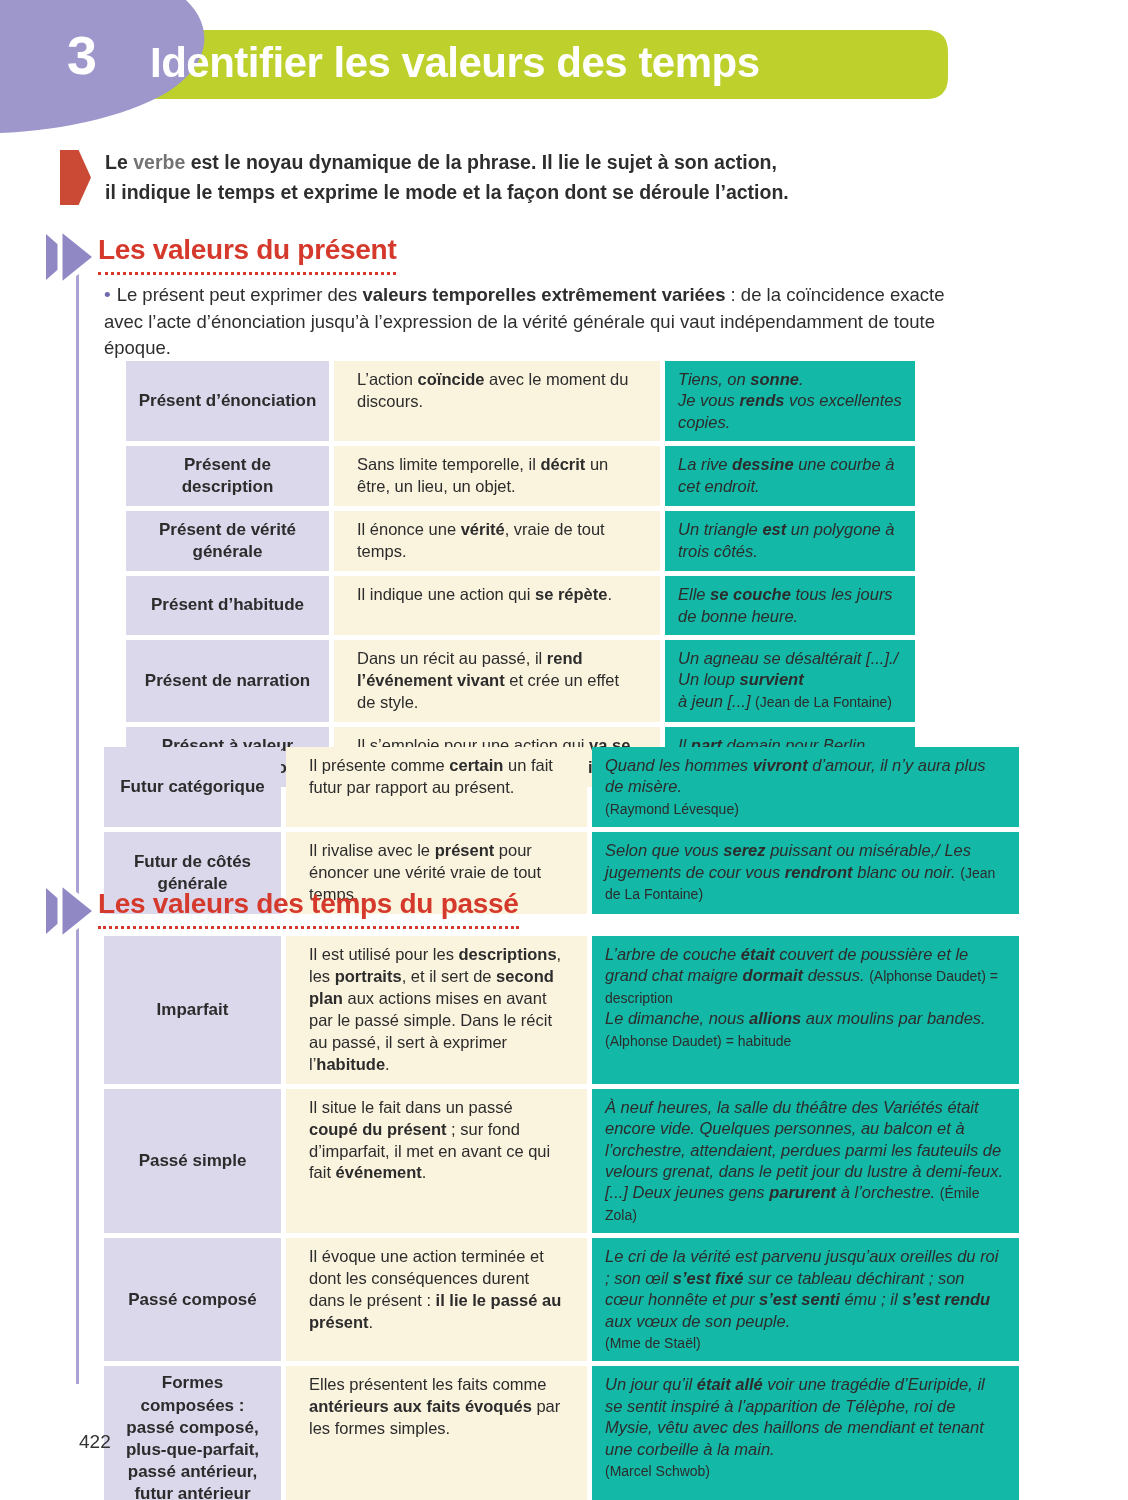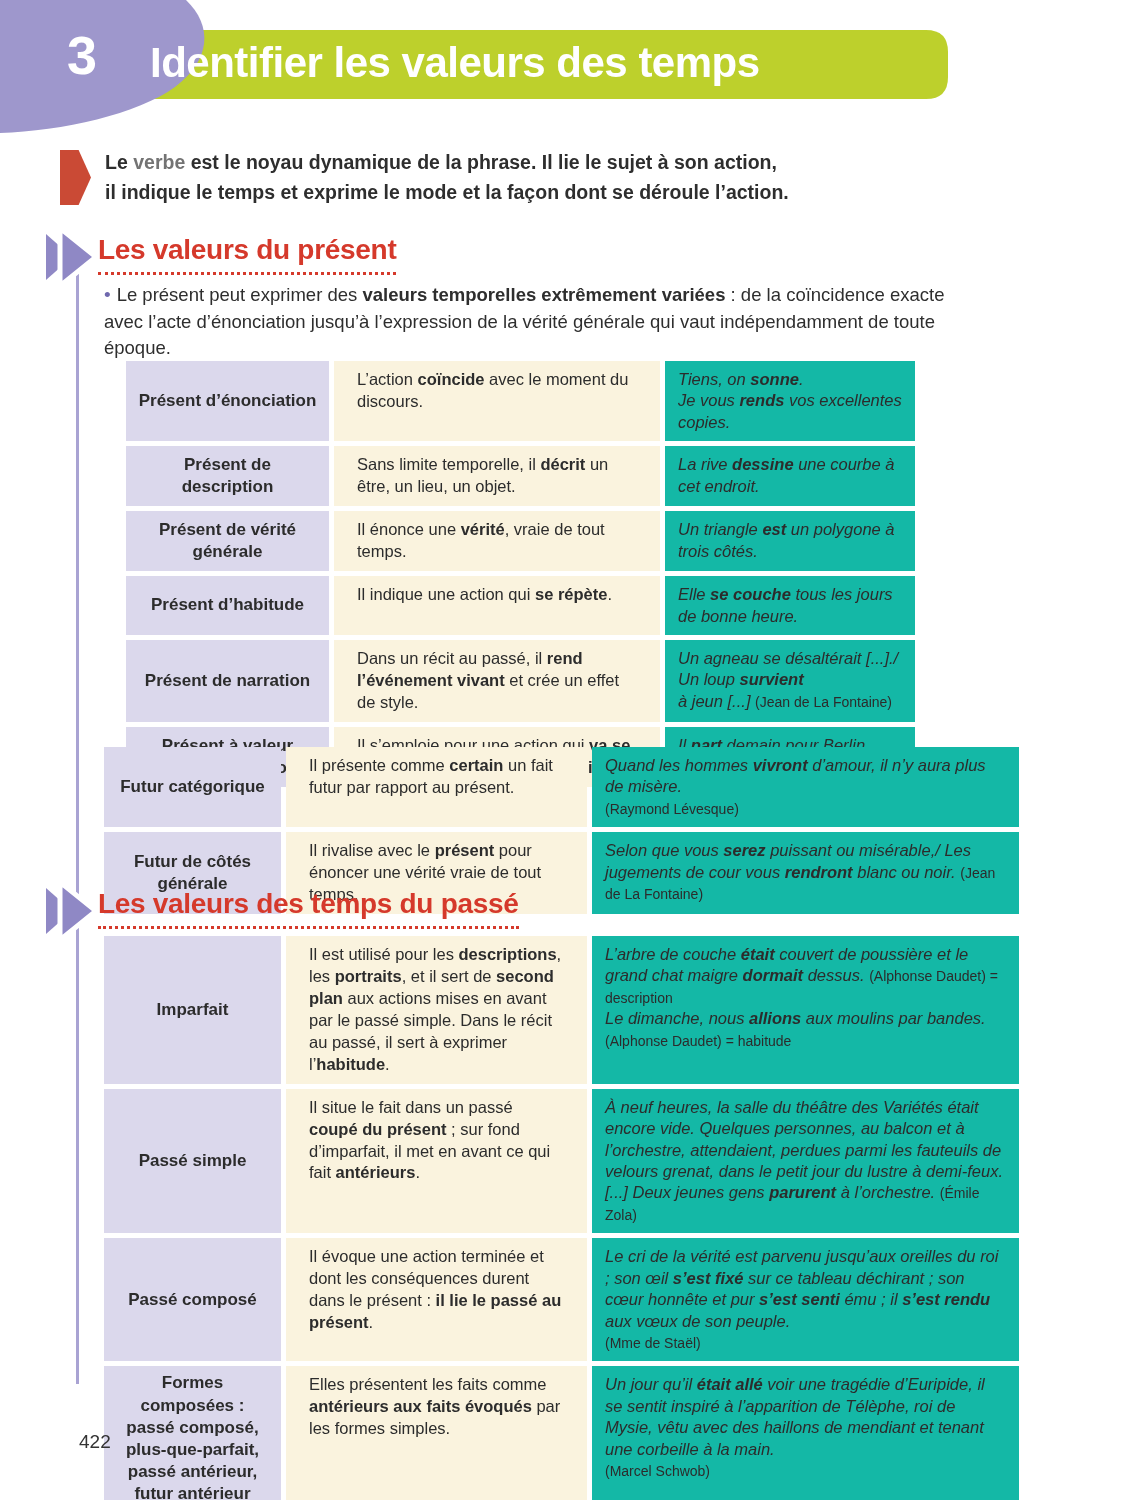--- a/index.html
+++ b/index.html
@@ -140,21 +140,21 @@
     </svg>
     <h2>Les valeurs des temps du passé</h2>
   </div>
   <div class="vtable t3">
   <div class="cell cell-term">Imparfait</div>
   <div class="cell cell-def">Il est utilisé pour les <b>descriptions</b>, les <b>portraits</b>, et il sert de <b>second plan</b> aux actions mises en avant par le passé simple. Dans le récit au passé, il sert à exprimer l’<b>habitude</b>.</div>
   <div class="cell cell-ex">L’arbre de couche <b>était</b> couvert de poussière et le grand chat maigre <b>dormait</b> dessus. <span class="roman">(Alphonse Daudet) = description</span>
 Le dimanche, nous <b>allions</b> aux moulins par bandes. <span class="roman">(Alphonse Daudet) = habitude</span></div>
 
   <div class="cell cell-term">Passé simple</div>
-  <div class="cell cell-def">Il situe le fait dans un passé <b>coupé du présent</b> ; sur fond d’imparfait, il met en avant ce qui fait <b>antérieurs</b>.</div>
+  <div class="cell cell-def">Il situe le fait dans un passé <b>coupé du présent</b> ; sur fond d’imparfait, il met en avant ce qui fait <b>événement</b>.</div>
   <div class="cell cell-ex">À neuf heures, la salle du théâtre des Variétés était encore vide. Quelques personnes, au balcon et à l’orchestre, attendaient, perdues parmi les fauteuils de velours grenat, dans le petit jour du lustre à demi-feux. [...] Deux jeunes gens <b>parurent</b> à l’orchestre. <span class="roman">(Émile Zola)</span></div>
 
   <div class="cell cell-term">Passé composé</div>
   <div class="cell cell-def">Il évoque une action terminée et dont les conséquences durent dans le présent : <b>il lie le passé au présent</b>.</div>
   <div class="cell cell-ex">Le cri de la vérité est parvenu jusqu’aux oreilles du roi ; son œil <b>s’est fixé</b> sur ce tableau déchirant ; son cœur honnête et pur <b>s’est senti</b> ému ; il <b>s’est rendu</b> aux vœux de son peuple.
 <span class="roman">(Mme de Staël)</span></div>
 
   <div class="cell cell-term">Formes
 composées :
 passé composé,

